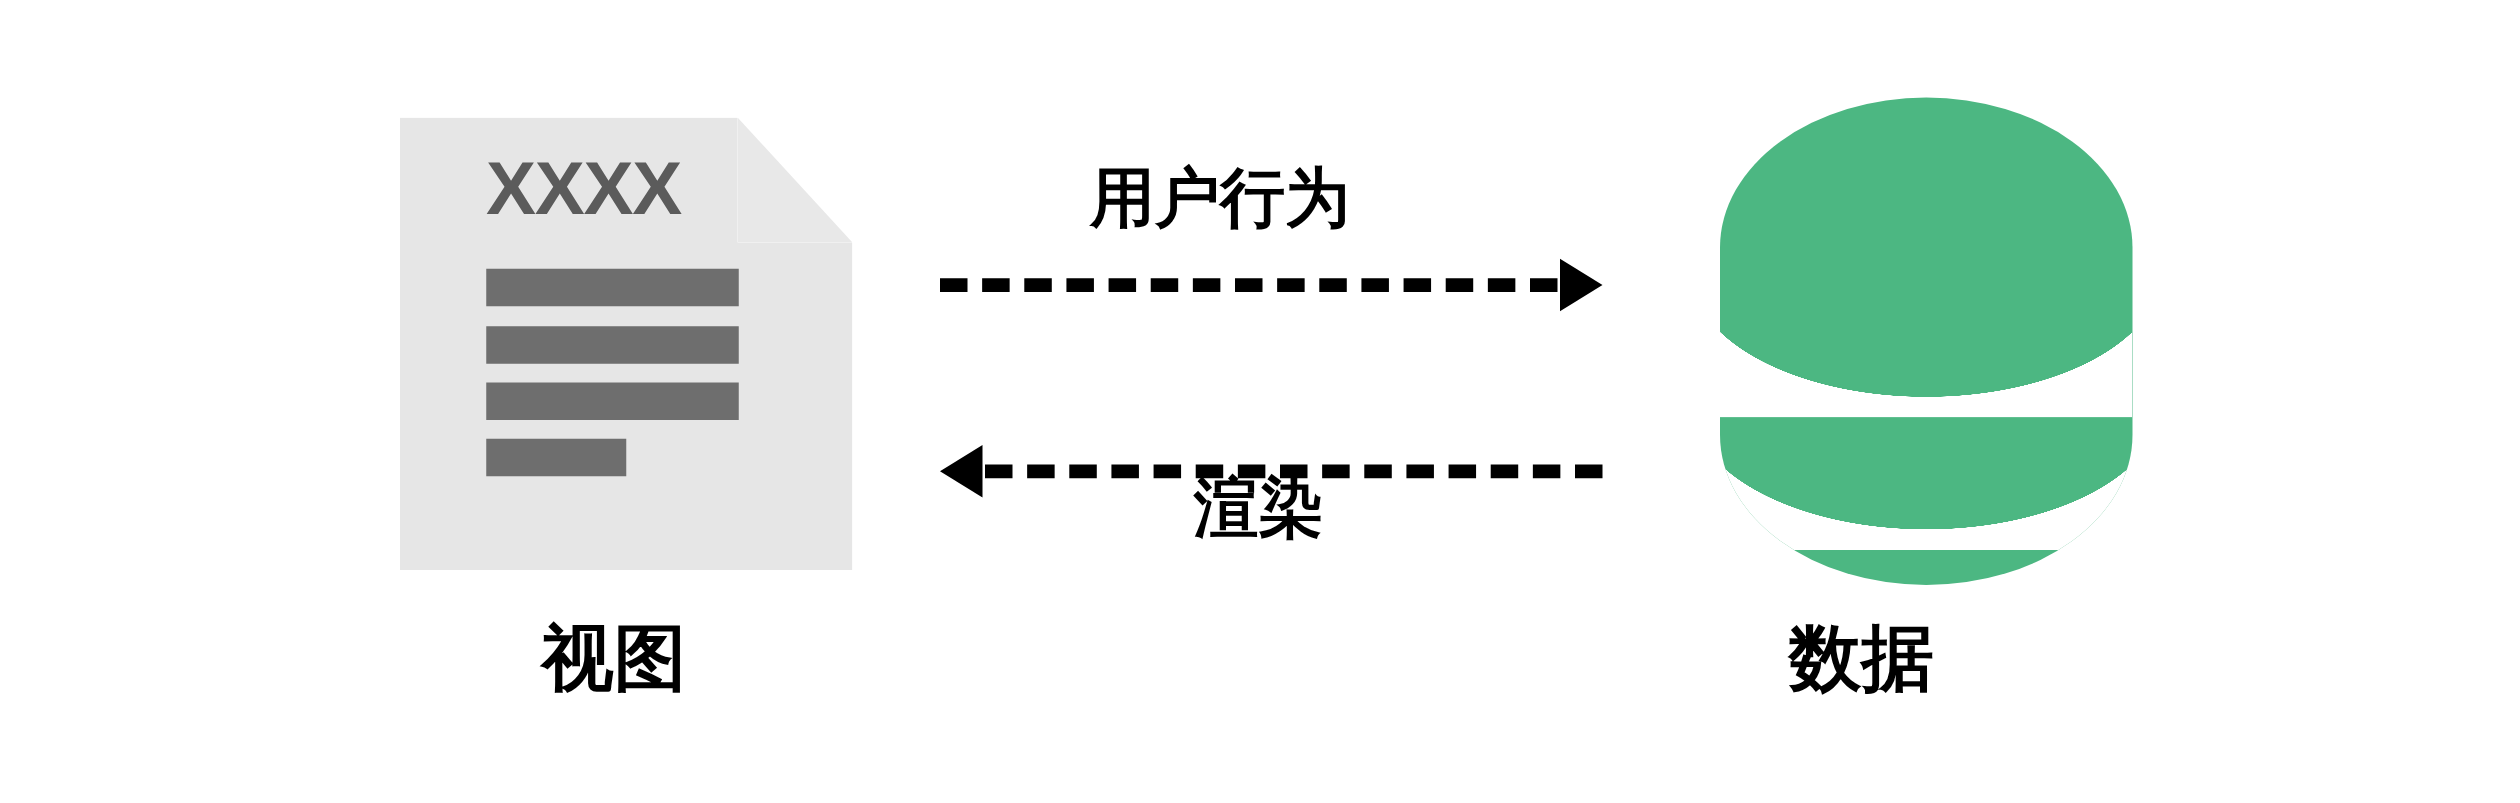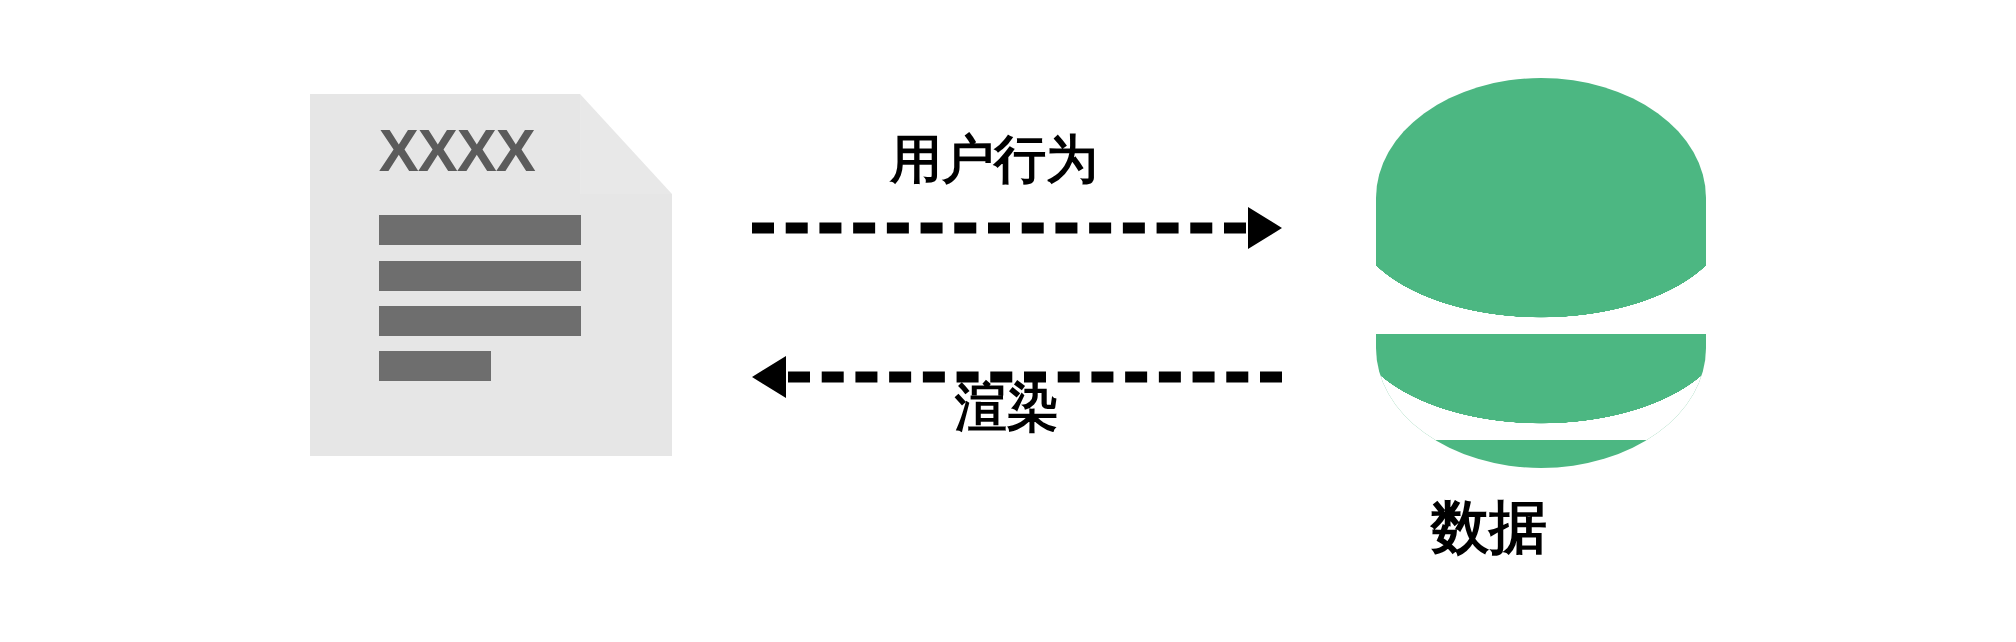--- a/index.html
+++ b/index.html
@@ -15,21 +15,21 @@
     position: relative;
     width: 2016px;
     height: 642px;
     background: #ffffff;
     overflow: hidden;
   }
 
   
   .doc-wrap {
     position: absolute;
-    left: 310px;
+    left: 320px;
     top: 94px;
     width: 362px;
     height: 362px;
   }
   .doc-body {
     position: absolute;
     inset: 0;
     background: #e6e6e6;
     
     clip-path: polygon(0 0, 74.6% 0, 74.6% 27.6%, 100% 27.6%, 100% 100%, 0 100%);
@@ -105,21 +105,21 @@
 
   
   .flow-label {
     position: absolute;
     font-size: 52px;
     font-weight: bold;
     color: #000000;
     white-space: nowrap;
     line-height: 1;
   }
-  #label-user-action { left: 890px; top: 133px; }
+  #label-user-action { left: 872px; top: 133px; }
   #label-render      { left: 955px; top: 381px; }
 
   
   .db-wrap {
     position: absolute;
     left: 1376px;
     top: 78px;
     width: 330px;
     height: 390px;
   }
@@ -169,20 +169,21 @@
   <div class="doc-wrap">
     <div class="doc-body" style="background: rgb(230, 230, 230);"></div>
     <div class="doc-fold" style="background: rgb(232, 232, 232);"></div>
     <div class="doc-title" style="color: rgb(91, 91, 91);">XXXX</div>
     <div class="doc-line l1" style="background: rgb(110, 110, 110);"></div>
     <div class="doc-line l2" style="background: rgb(110, 110, 110);"></div>
     <div class="doc-line l3" style="background: rgb(110, 110, 110);"></div>
     <div class="doc-line l4" style="background: rgb(110, 110, 110);"></div>
   </div>
 
+  <div id="caption-view" class="node-caption">视图</div>
 
   <div id="label-user-action" class="flow-label">用户行为</div>
 
   <div id="arrow-top" class="arrow-row">
     <div class="dashes"></div>
     <div class="arrow-head right"></div>
   </div>
 
   <div id="arrow-bottom" class="arrow-row">
     <div class="arrow-head left"></div>

